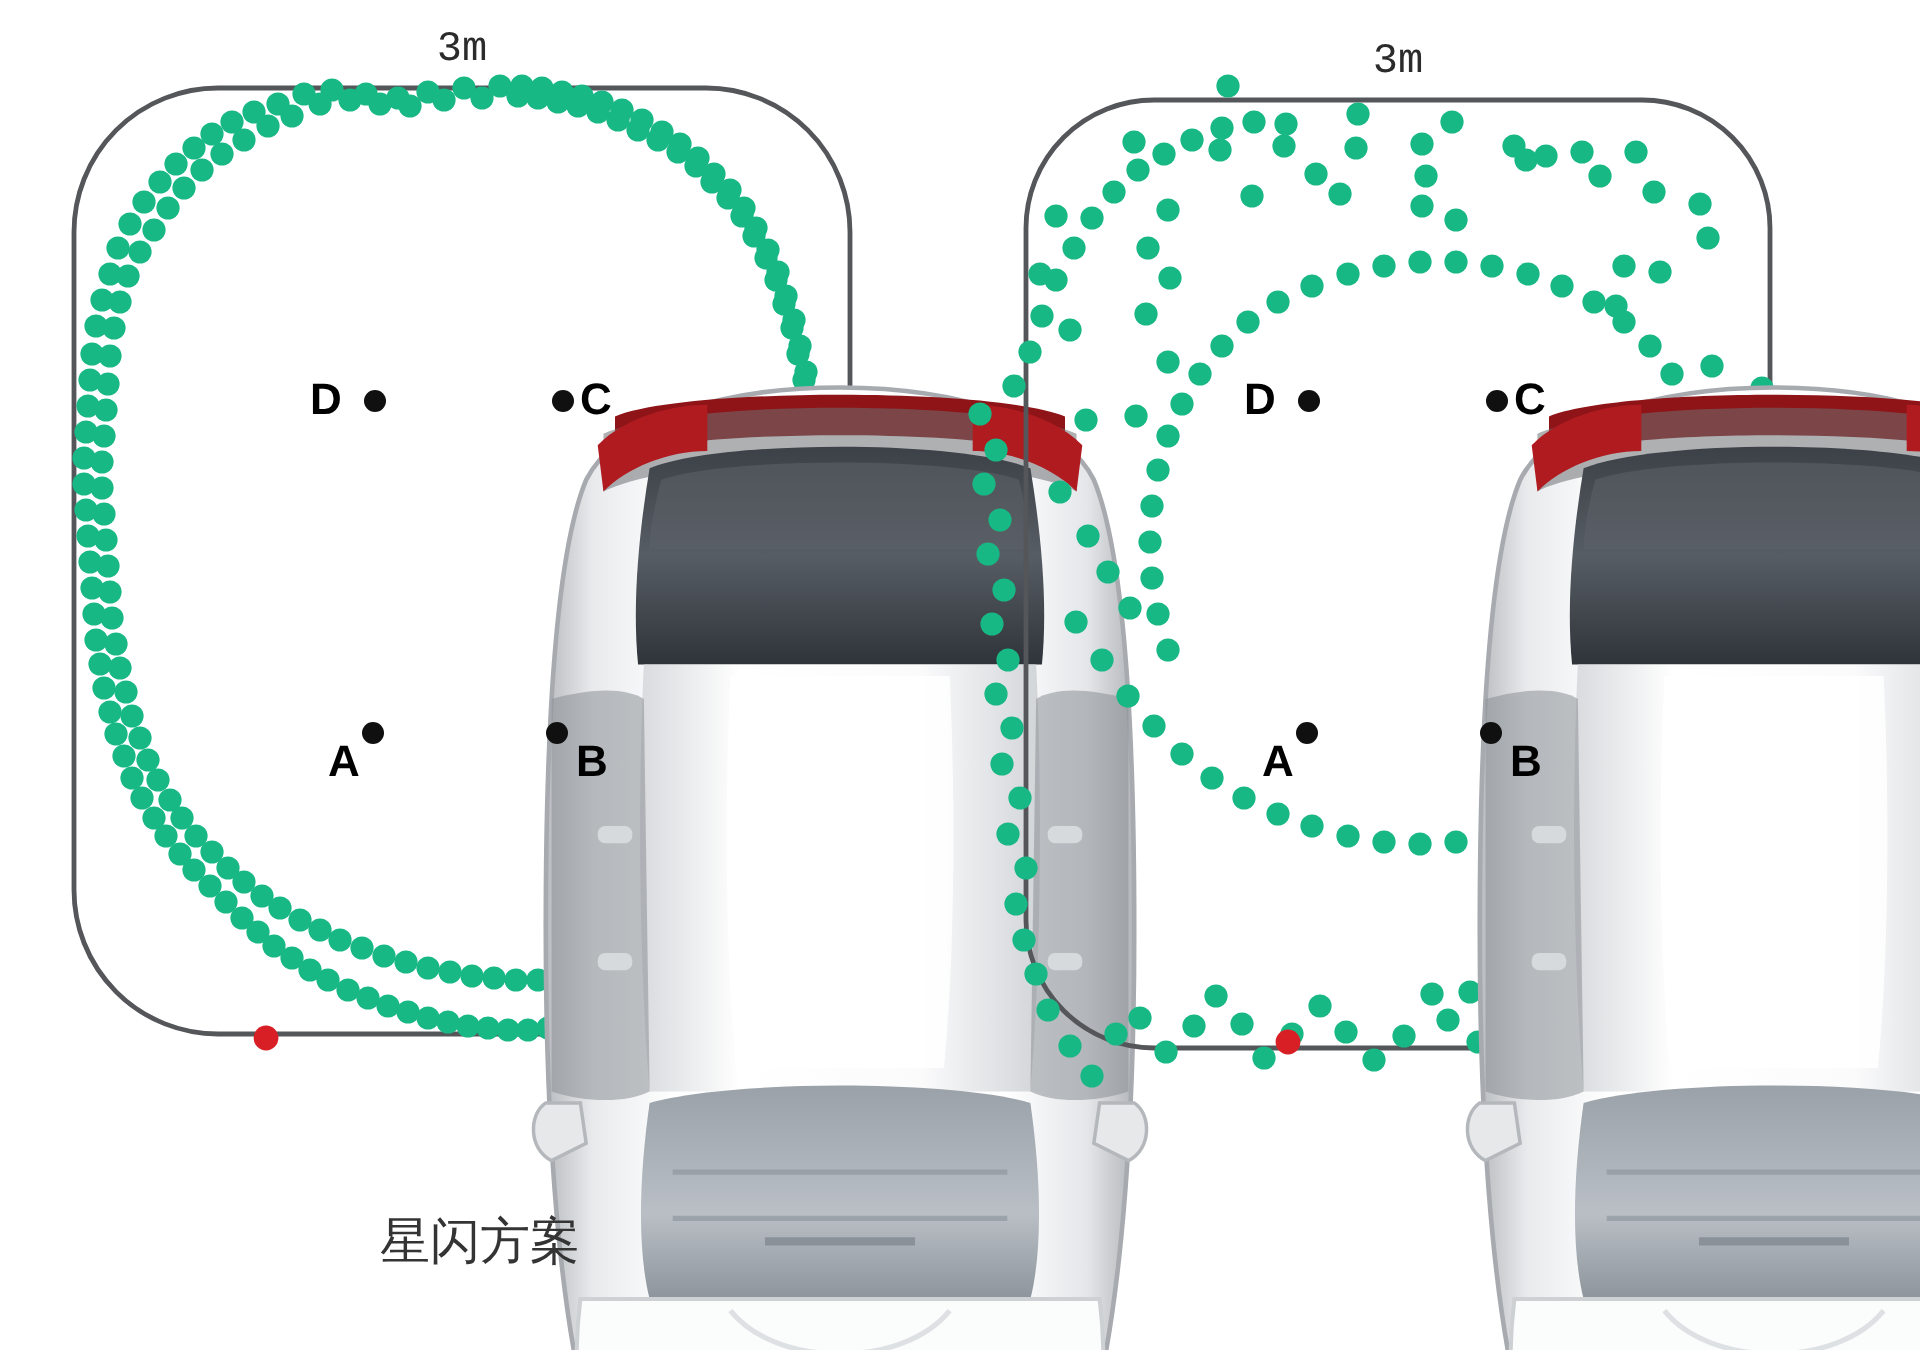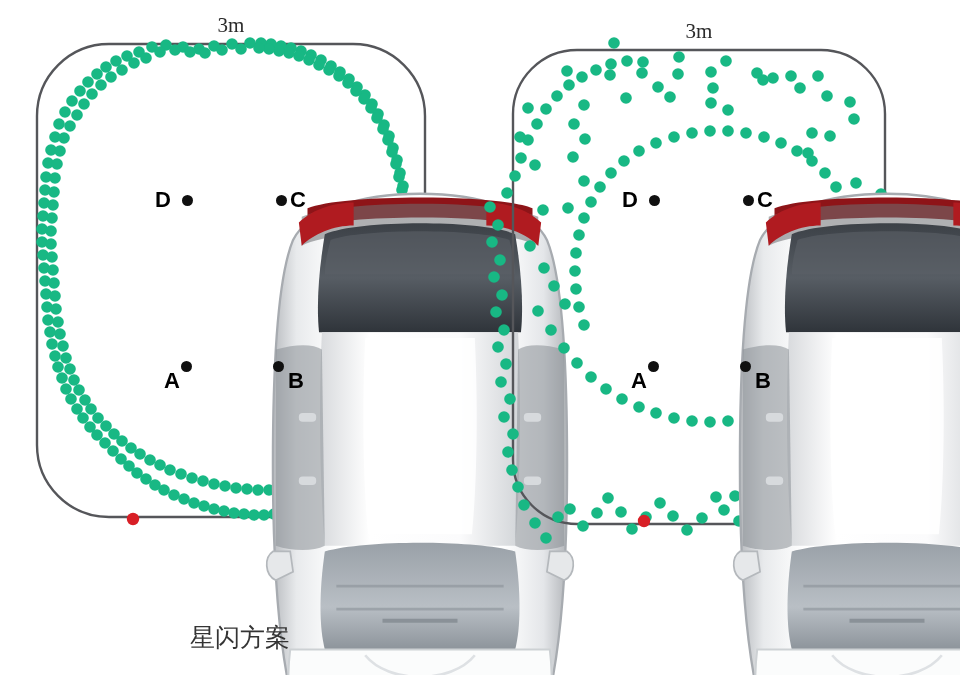--- a/index.html
+++ b/index.html
@@ -52,21 +52,21 @@
   }
 
   
   .dim-label {
     position: absolute;
     font-size: 21px;
     line-height: 1;
     color: #2b2b2b;
     letter-spacing: 0px;
     white-space: nowrap;
-    font-family: Liberation Serif, serif;
+    font-family: Liberation Mono, monospace;
   }
 
   
   .car {
     position: absolute;
   }
 
   
   .marker-dot {
     position: absolute;
@@ -89,21 +89,20 @@
   .caption {
     position: absolute;
     top: 606px;
     left: 0;
     width: 480px;
     text-align: center;
     font-size: 25px;
     line-height: 1.2;
     color: #343434;
     font-family: "Liberation Sans", "DejaVu Sans", sans-serif;
-    margin-top: 16px;
   }
 </style>
 </head>
 <body>
 
 <div id="stage">
 
   <div class="panel" id="panel-left">
     <div class="scene">
       <svg id="svg-left" viewBox="0 0 480 600">

